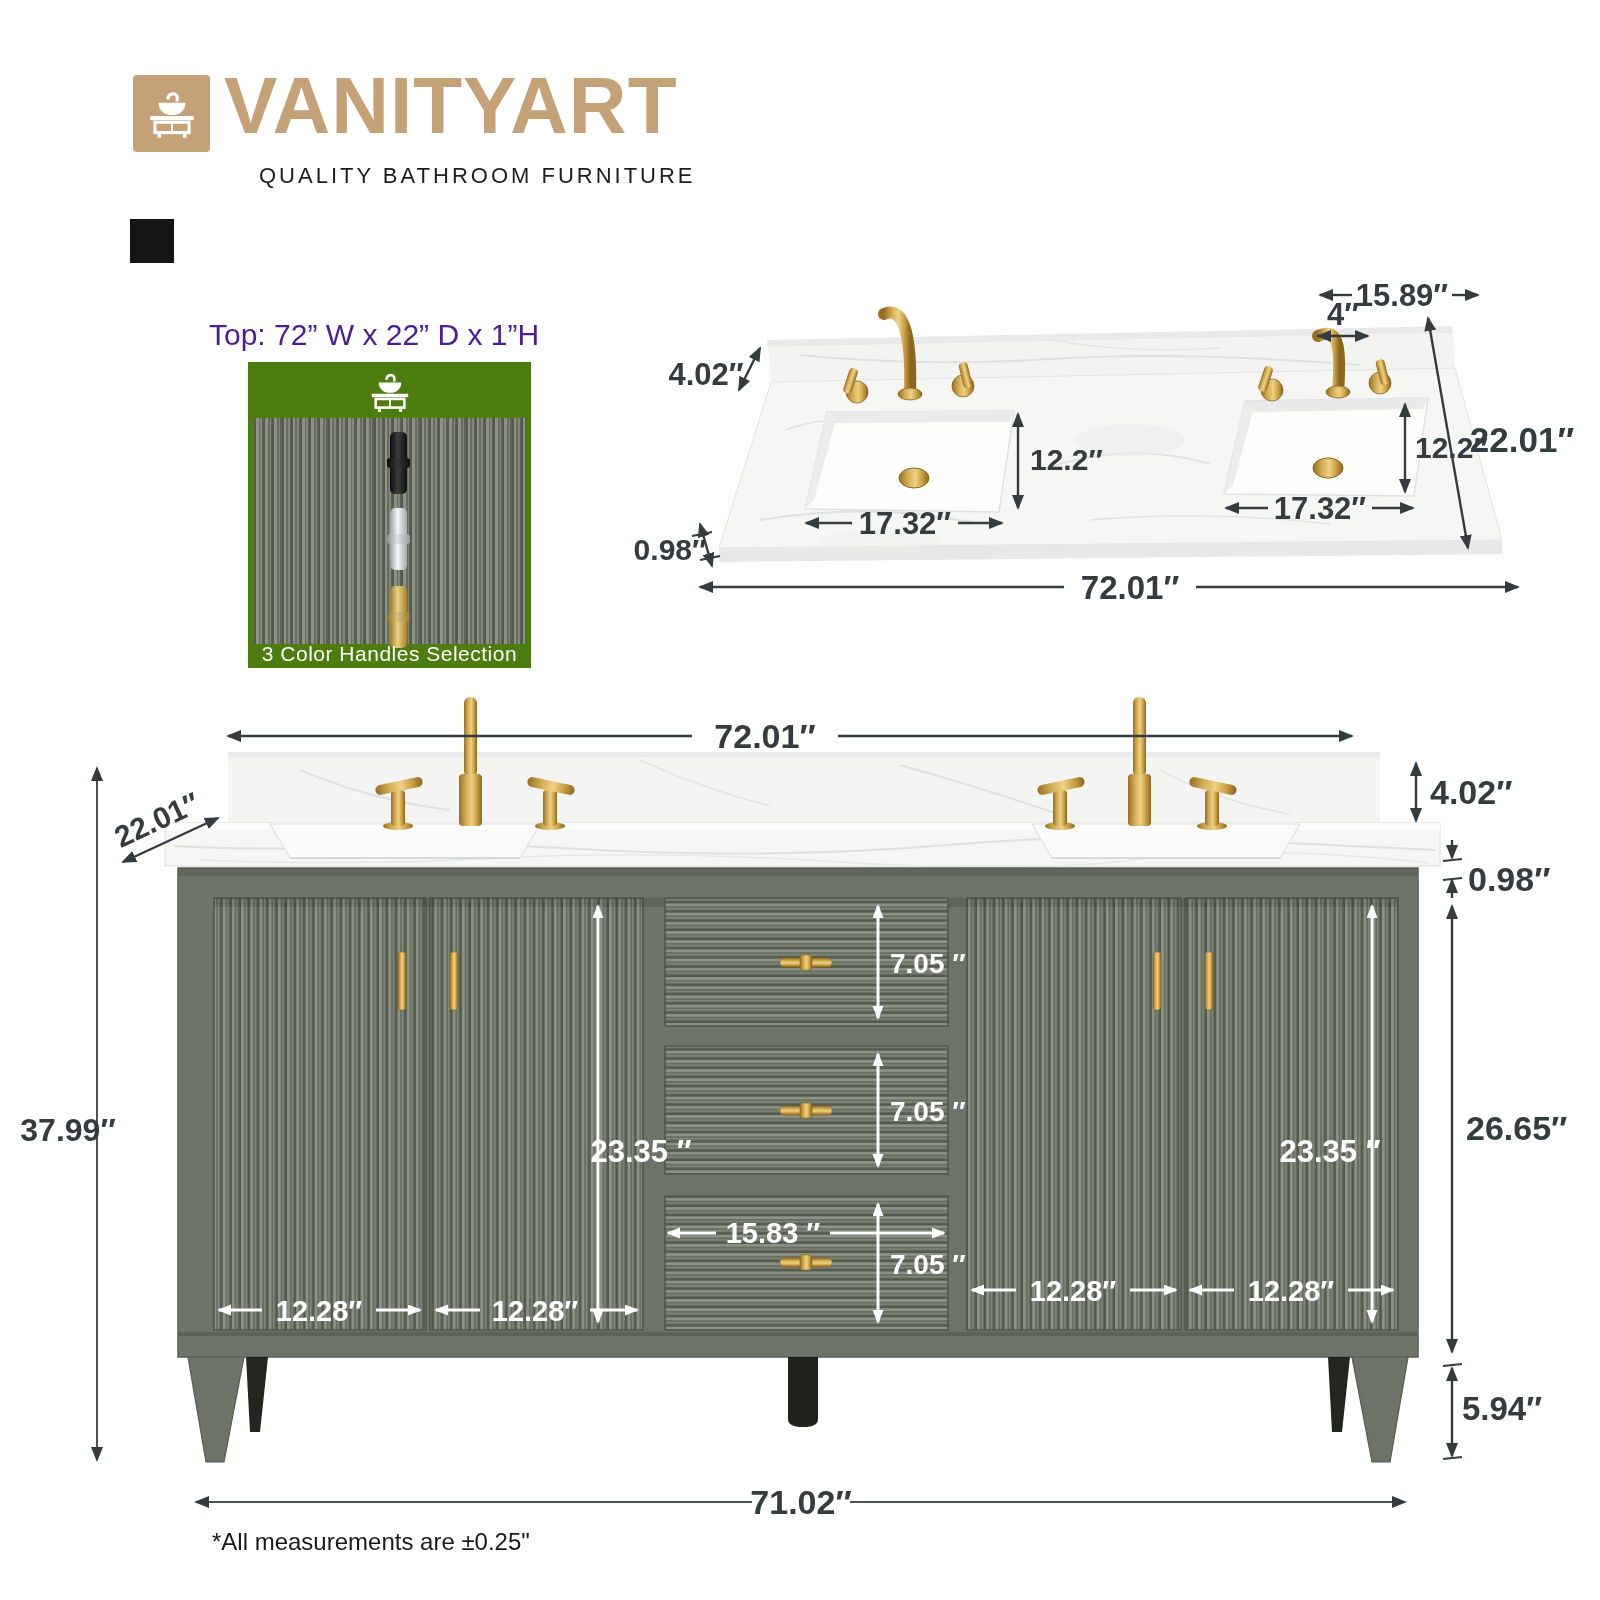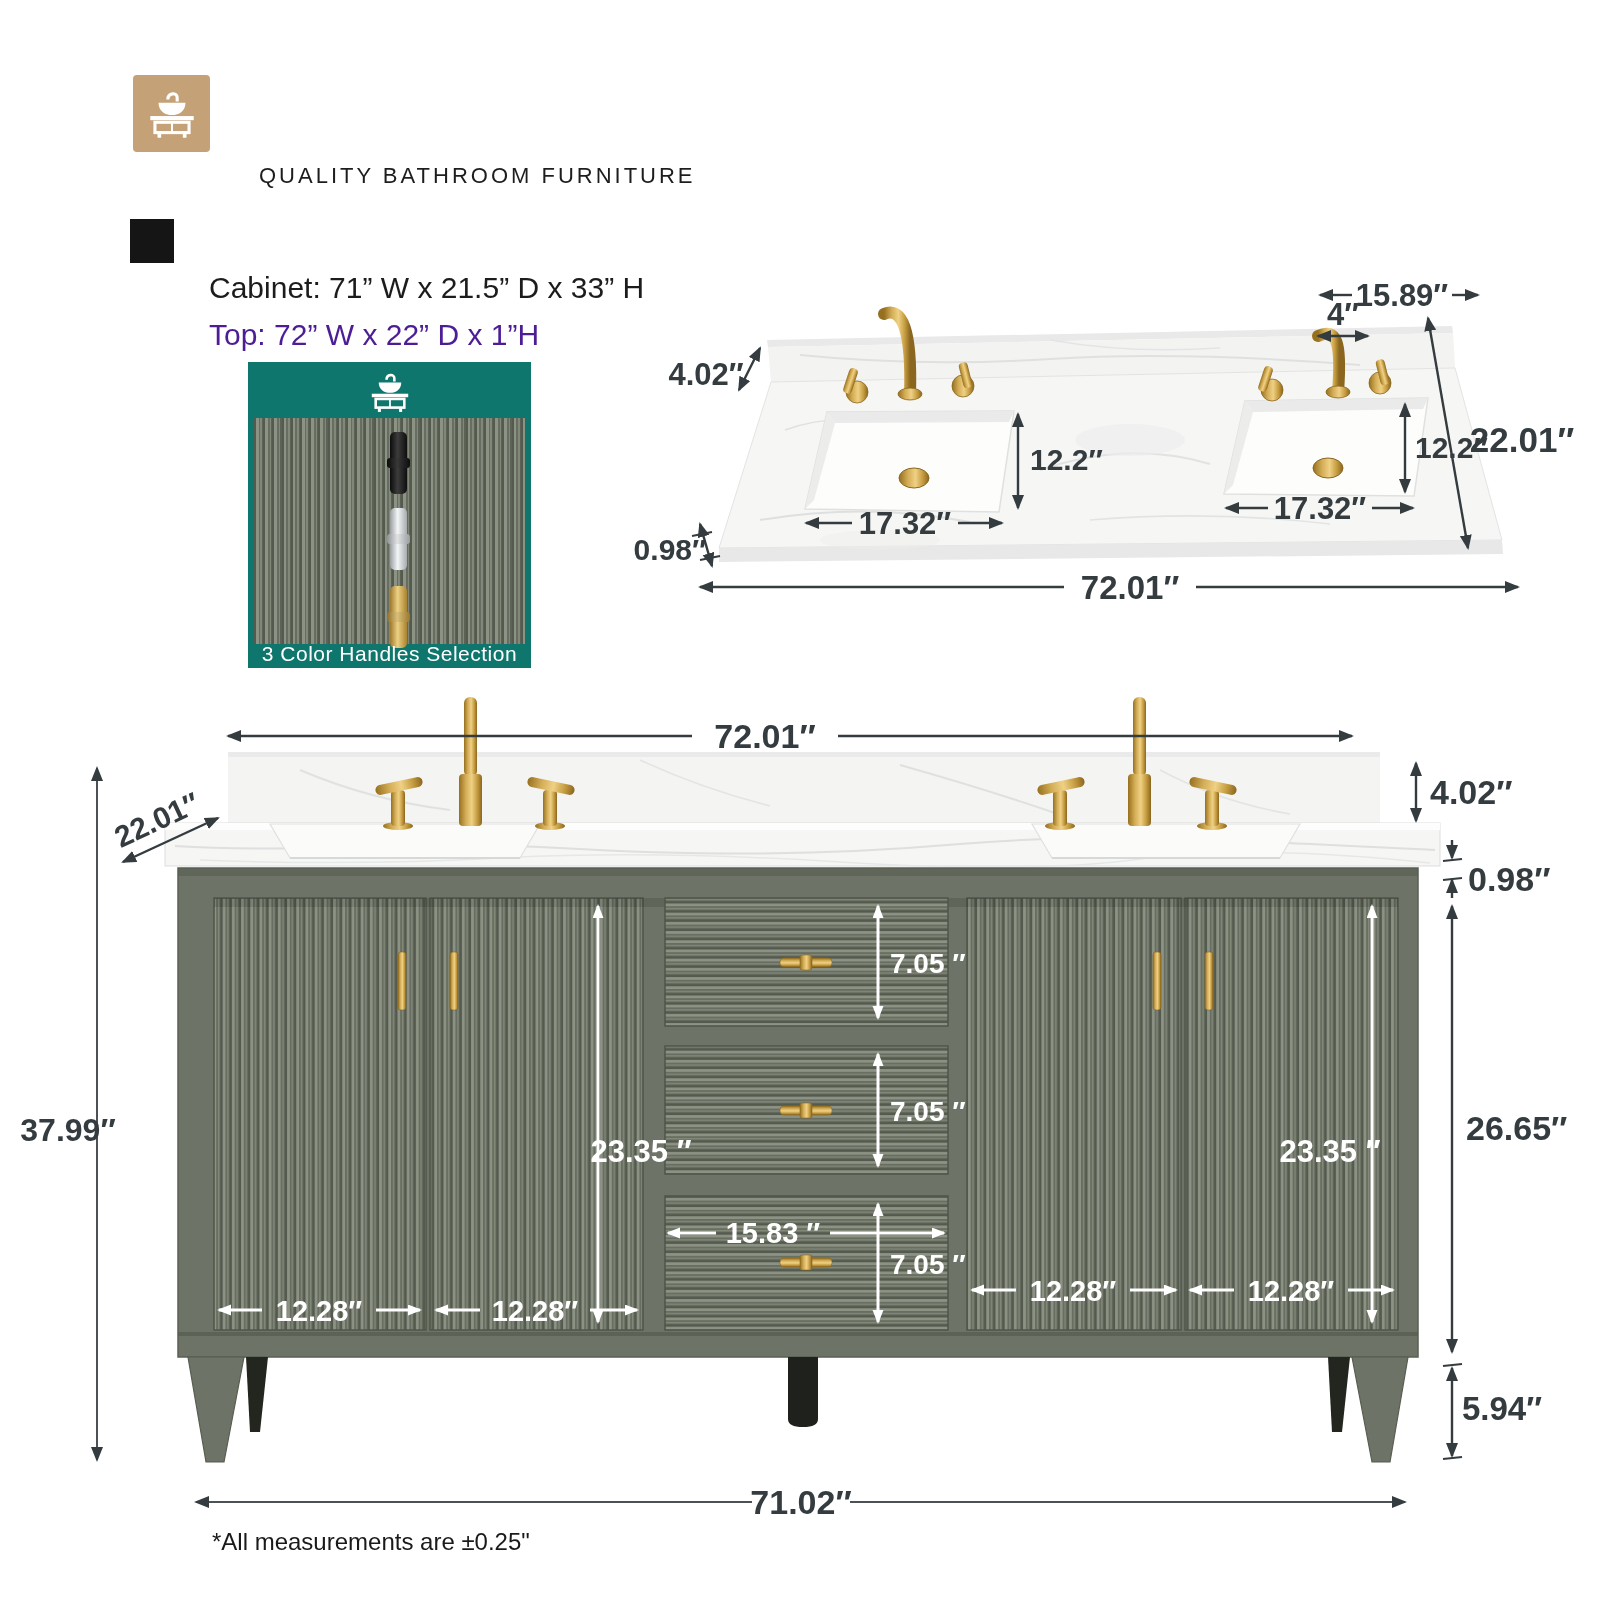--- a/index.html
+++ b/index.html
@@ -9,21 +9,21 @@
   
   .logo-icon-box{left:133px;top:75px;width:77px;height:77px;background:#c4a176;border-radius:4px;
                  display:flex;align-items:center;justify-content:center;}
   .brand-name{left:224px;top:62px;font-size:80px;font-weight:700;letter-spacing:1px;color:#c4a176;line-height:88px;}
   .brand-tagline{left:259px;top:163px;font-size:22px;letter-spacing:3px;color:#1d1d1d;font-weight:500;}
   .spec-bullet{left:130px;top:219px;width:44px;height:44px;background:#151515;}
   .spec-overall{left:209px;top:212px;font-size:41px;font-weight:600;color:#101010;}
   .spec-cabinet{left:209px;top:271px;font-size:30px;color:#1c1c1c;}
   .spec-top{left:209px;top:318px;font-size:30px;color:#4c1d95;}
   
-  .swatch{left:248px;top:362px;width:283px;height:306px;background:#0f766e;}
+  .swatch{left:248px;top:362px;width:283px;height:306px;background:#4d7c0f;}
   .swatch-flutes{position:absolute;left:6px;top:56px;width:271px;height:226px;
      background:repeating-linear-gradient(90deg,#545a4d 0px,#545a4d 2px,#8d9384 2px,#8d9384 4.6px,
        #676d60 4.6px,#676d60 6.4px,#828878 6.4px,#828878 8px,#5c6255 8px,#5c6255 9.2px);}
   .swatch-caption{position:absolute;left:0;bottom:2px;width:100%;text-align:center;color:#ffffff;
      font-size:21px;letter-spacing:.5px;}
   .swatch-icon{position:absolute;left:116px;top:10px;}
   .handle{position:absolute;left:142px;width:17px;height:62px;border-radius:5px;}
   .handle:after{content:"";position:absolute;left:-3px;top:26px;width:23px;height:10px;border-radius:3px;background:inherit;filter:brightness(.92);}
   .handle-black{top:70px;background:linear-gradient(90deg,#0c0c0c,#3c3c3c 45%,#0f0f0f);}
   .handle-chrome{top:146px;background:linear-gradient(90deg,#9a9ea1,#f3f5f6 45%,#a7abae);}
@@ -50,24 +50,24 @@
         <rect x="40.5" y="42" width="3.5" height="4" fill="#fff"></rect>
       </symbol>
     </defs>
   </svg>
 
   <div class="abs logo-icon-box">
     <svg width="62" height="48">
         <use href="#vanity-icon"></use>
       </svg>
   </div>
+  <div class="abs brand-name">VANITYART</div>
   <div class="abs brand-tagline">QUALITY BATHROOM FURNITURE</div>
 
   <div class="abs spec-bullet"></div>
-  <div class="abs spec-cabinet">Cabinet: 71” W x 21.5” D x 33” H</div>
   <div class="abs spec-top">Top: 72” W x 22” D x 1”H</div>
 
   <div class="abs swatch">
     <div class="swatch-flutes"></div>
     <div class="swatch-icon">
       <svg width="52" height="40">
           <use href="#vanity-icon"></use>
         </svg>
     </div>
     <div class="handle handle-black"></div>

